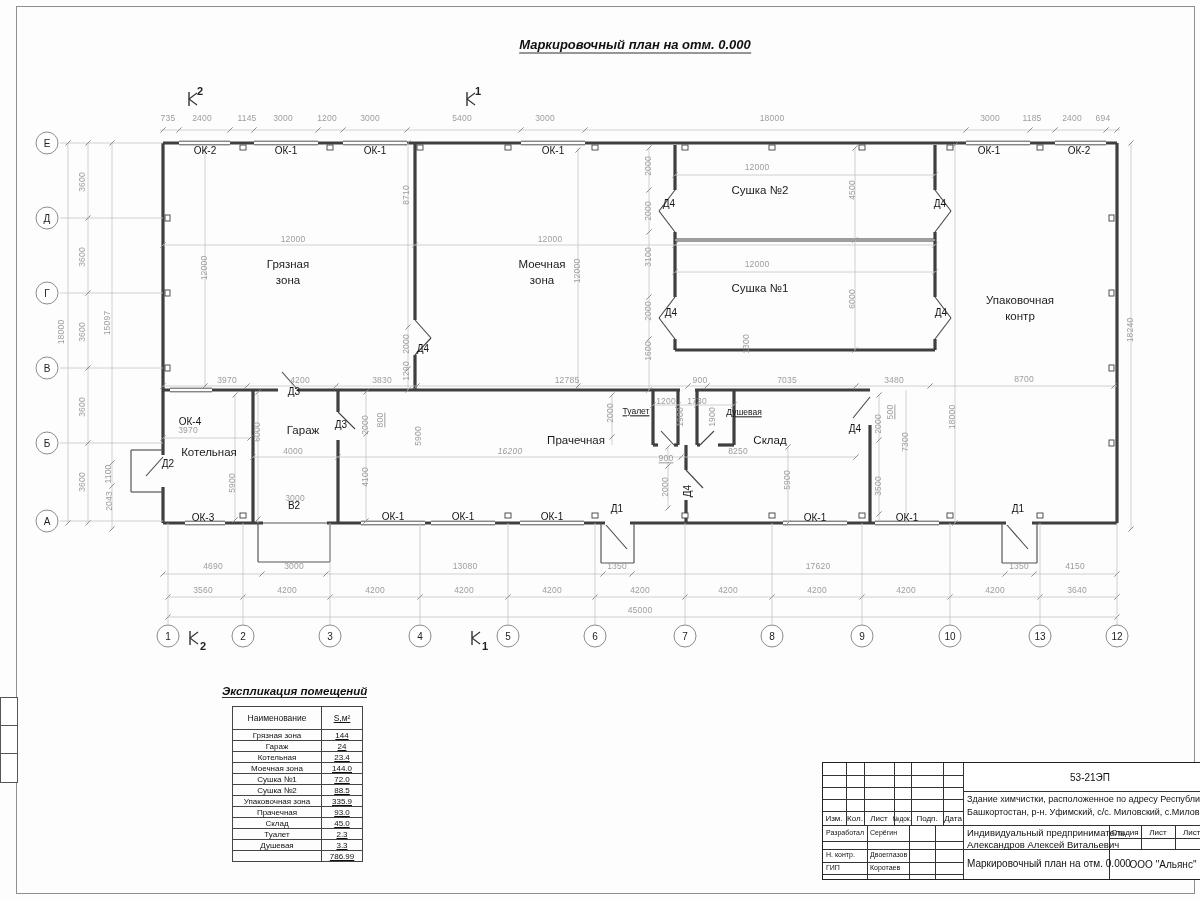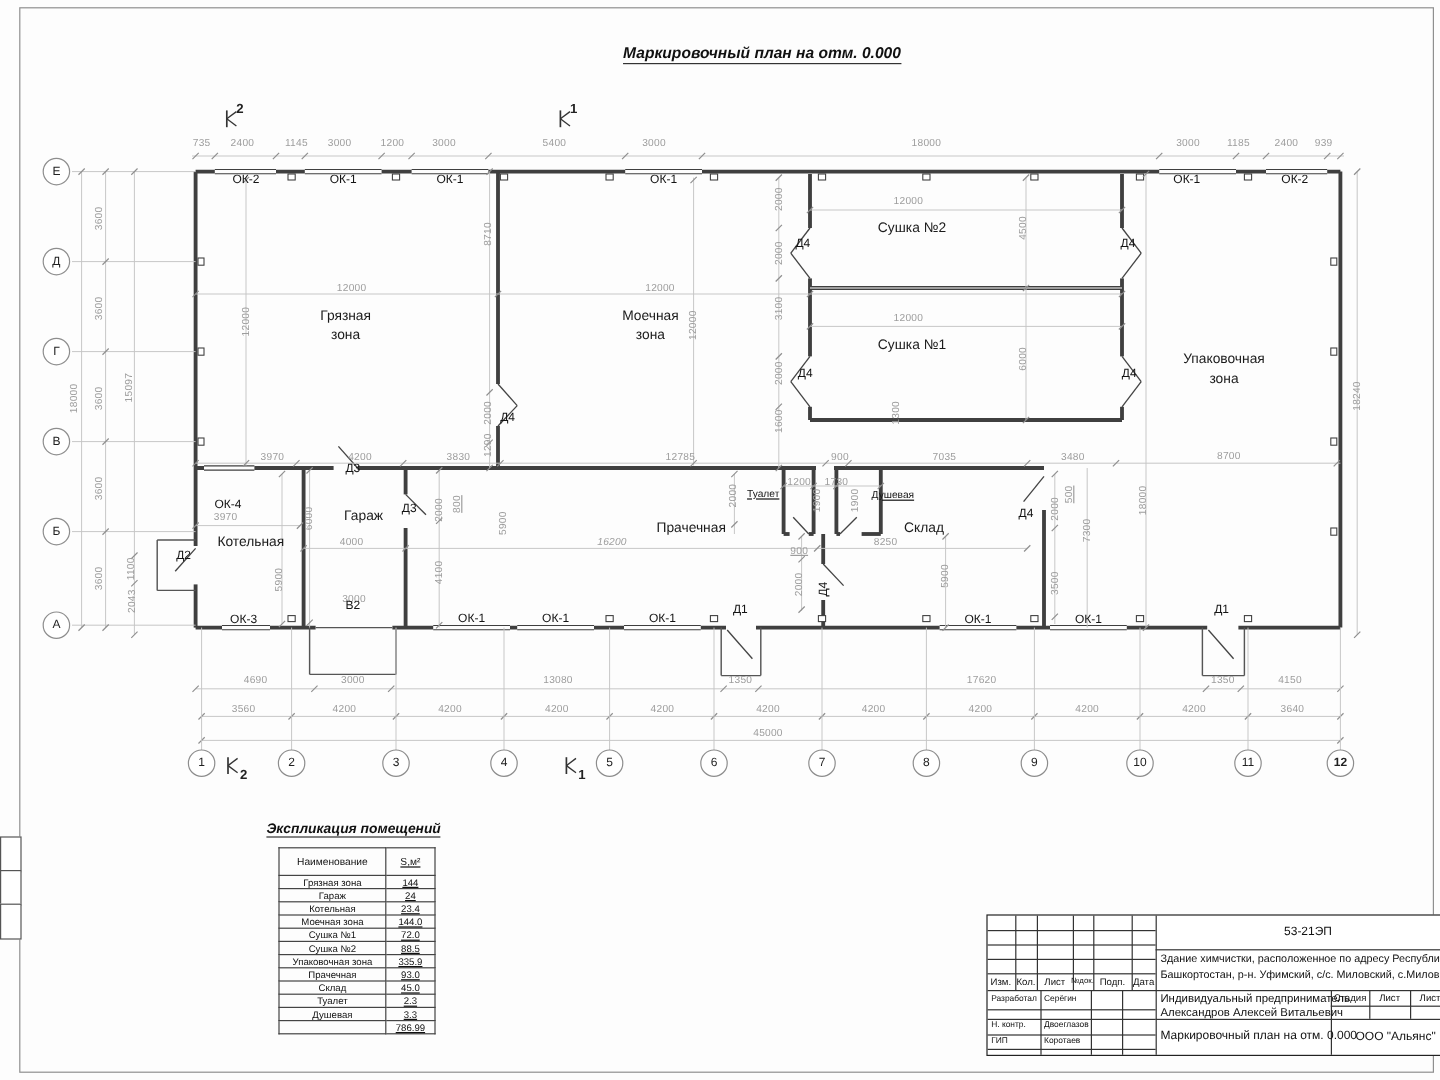--- a/index.html
+++ b/index.html
@@ -362,21 +362,21 @@
       <span class="ann dim" style="left: 247px; top: 119px;">1145</span>
       <span class="ann dim" style="left: 283px; top: 119px;">3000</span>
       <span class="ann dim" style="left: 327px; top: 119px;">1200</span>
       <span class="ann dim" style="left: 370px; top: 119px;">3000</span>
       <span class="ann dim" style="left: 462px; top: 119px;">5400</span>
       <span class="ann dim" style="left: 545px; top: 119px;">3000</span>
       <span class="ann dim" style="left: 772px; top: 119px;">18000</span>
       <span class="ann dim" style="left: 990px; top: 119px;">3000</span>
       <span class="ann dim" style="left: 1032px; top: 119px;">1185</span>
       <span class="ann dim" style="left: 1072px; top: 119px;">2400</span>
-      <span class="ann dim" style="left: 1103px; top: 119px;">939</span>
+      <span class="ann dim" style="left: 1103px; top: 119px;">694</span>
       <span class="ann dim rot" style="left: 83px; top: 182px;">3600</span>
       <span class="ann dim rot" style="left: 83px; top: 257px;">3600</span>
       <span class="ann dim rot" style="left: 83px; top: 332px;">3600</span>
       <span class="ann dim rot" style="left: 83px; top: 407px;">3600</span>
       <span class="ann dim rot" style="left: 83px; top: 482px;">3600</span>
       <span class="ann dim rot" style="left: 62px; top: 332px;">18000</span>
       <span class="ann dim rot" style="left: 108px; top: 323px;">15097</span>
       <span class="ann dim rot" style="left: 109px; top: 474px;">1100</span>
       <span class="ann dim rot" style="left: 110px; top: 501px;">2043</span>
       <span class="ann dim rot" style="left: 1131px; top: 330px;">18240</span>
@@ -456,63 +456,63 @@
       <span class="ann mark" style="left: 1079px; top: 150px;">ОК-2</span>
       <span class="ann mark" style="left: 190px; top: 421px;">ОК-4</span>
       <span class="ann mark" style="left: 203px; top: 517px;">ОК-3</span>
       <span class="ann mark" style="left: 393px; top: 516px;">ОК-1</span>
       <span class="ann mark" style="left: 463px; top: 516px;">ОК-1</span>
       <span class="ann mark" style="left: 552px; top: 516px;">ОК-1</span>
       <span class="ann mark" style="left: 815px; top: 517px;">ОК-1</span>
       <span class="ann mark" style="left: 907px; top: 517px;">ОК-1</span>
       <span class="ann mark" style="left: 617px; top: 508px;">Д1</span>
       <span class="ann mark" style="left: 1018px; top: 508px;">Д1</span>
-      <span class="ann mark" style="left: 153px; top: 463px;">Д2</span>
+      <span class="ann mark" style="left: 168px; top: 463px;">Д2</span>
       <span class="ann mark" style="left: 294px; top: 391px;">Д3</span>
       <span class="ann mark" style="left: 341px; top: 424px;">Д3</span>
       <span class="ann mark" style="left: 423px; top: 348px;">Д4</span>
       <span class="ann mark" style="left: 669px; top: 203px;">Д4</span>
       <span class="ann mark" style="left: 940px; top: 203px;">Д4</span>
       <span class="ann mark" style="left: 671px; top: 312px;">Д4</span>
       <span class="ann mark" style="left: 941px; top: 312px;">Д4</span>
       <span class="ann mark rot" style="left: 687px; top: 491px;">Д4</span>
       <span class="ann mark" style="left: 855px; top: 428px;">Д4</span>
       <span class="ann mark" style="left: 294px; top: 505px;">В2</span>
       <span class="ann marksm" style="left: 636px; top: 412px;">Туалет</span>
       <span class="ann marksm" style="left: 744px; top: 413px;">Душевая</span>
       <span class="ann room" style="left: 288px; top: 272px;">Грязная
 зона</span>
       <span class="ann room" style="left: 542px; top: 272px;">Моечная
 зона</span>
       <span class="ann room" style="left: 760px; top: 190px;">Сушка №2</span>
       <span class="ann room" style="left: 760px; top: 288px;">Сушка №1</span>
       <span class="ann room" style="left: 1020px; top: 308px;">Упаковочная
-зона</span>
+контр</span>
       <span class="ann room" style="left: 209px; top: 452px;">Котельная</span>
       <span class="ann room" style="left: 303px; top: 430px;">Гараж</span>
       <span class="ann room" style="left: 576px; top: 440px;">Прачечная</span>
       <span class="ann room" style="left: 770px; top: 440px;">Склад</span>
       <span class="ann bubble" style="left: 47px; top: 143px;">Е</span>
       <span class="ann bubble" style="left: 47px; top: 218px;">Д</span>
       <span class="ann bubble" style="left: 47px; top: 293px;">Г</span>
       <span class="ann bubble" style="left: 47px; top: 368px;">В</span>
       <span class="ann bubble" style="left: 47px; top: 443px;">Б</span>
       <span class="ann bubble" style="left: 47px; top: 521px;">А</span>
       <span class="ann bubble" style="left: 168px; top: 636px;">1</span>
       <span class="ann bubble" style="left: 243px; top: 636px;">2</span>
       <span class="ann bubble" style="left: 330px; top: 636px;">3</span>
       <span class="ann bubble" style="left: 420px; top: 636px;">4</span>
       <span class="ann bubble" style="left: 508px; top: 636px;">5</span>
       <span class="ann bubble" style="left: 595px; top: 636px;">6</span>
       <span class="ann bubble" style="left: 685px; top: 636px;">7</span>
       <span class="ann bubble" style="left: 772px; top: 636px;">8</span>
       <span class="ann bubble" style="left: 862px; top: 636px;">9</span>
       <span class="ann bubble" style="left: 950px; top: 636px;">10</span>
-      <span class="ann bubble" style="left: 1040px; top: 636px;">11</span>
-      <span class="ann bubble" style="left: 1117px; top: 636px; font-weight: bold;">12</span>
+      <span class="ann bubble" style="left: 1040px; top: 636px;">13</span>
+      <span class="ann bubble" style="left: 1117px; top: 636px;">12</span>
       <span class="ann sect" style="left: 200px; top: 91px;">2</span>
       <span class="ann sect" style="left: 478px; top: 91px;">1</span>
       <span class="ann sect" style="left: 203px; top: 646px;">2</span>
       <span class="ann sect" style="left: 485px; top: 646px;">1</span>
     </div>
 
   <div class="exp-title">Экспликация помещений</div>
   <table class="exp">
     <thead>
       <tr>

